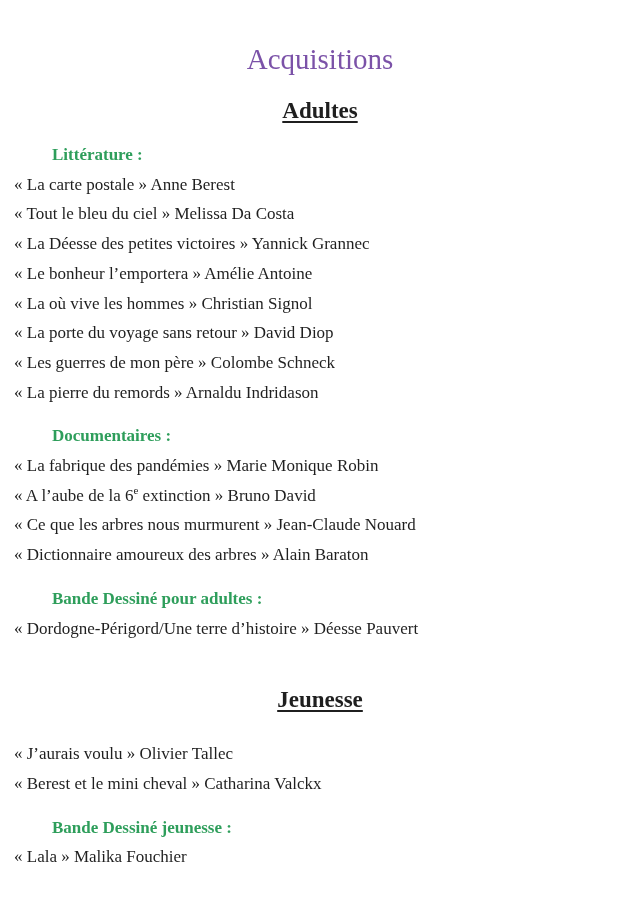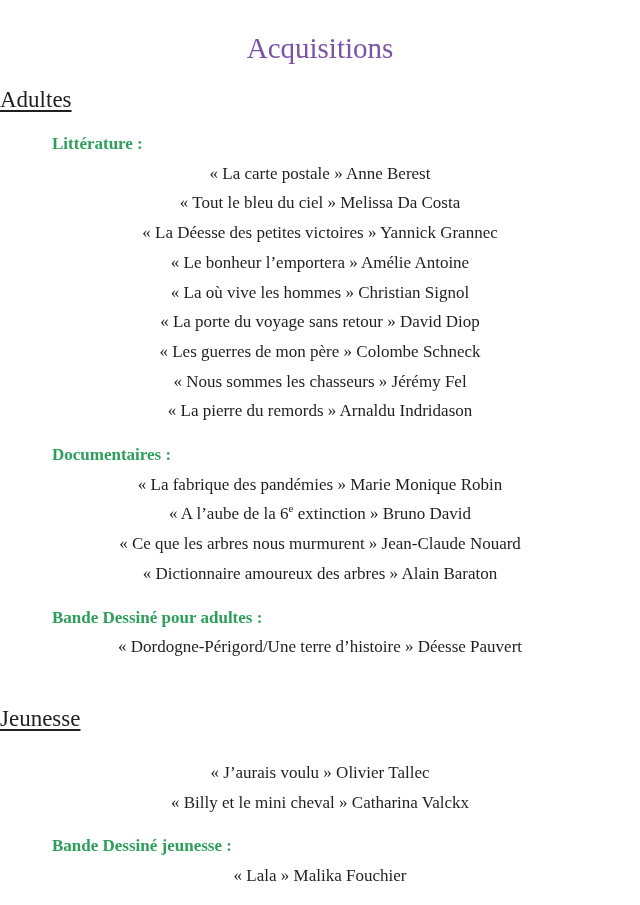--- a/index.html
+++ b/index.html
@@ -11,56 +11,56 @@
     width: 640px;
     height: 905px;
     font-family: "Liberation Serif", "DejaVu Serif", serif;
     color: var(--body-text, #1f1f1f);
     overflow: hidden;
   }
   .page {
     box-sizing: border-box;
     width: 640px;
     height: 905px;
-    padding-top: 29px;
+    padding-top: 40px;
     background: var(--background, #ffffff);
   }
   .doc-title {
     margin: 0;
     text-align: center;
     font-size: 29px;
     font-weight: 400;
     line-height: 38px;
     color: var(--title-purple, #7b52a8);
   }
   .doc-title .title-line { display: block; }
   .section-heading {
     margin: 18px 0 0 0;
-    text-align: left;
+    text-align: center;
     font-size: 23px;
-    font-weight: 400;
+    font-weight: 700;
     line-height: 30px;
     text-decoration: underline;
     text-underline-offset: 3px;
     color: var(--body-text, #1f1f1f);
   }
   .section-heading.jeunesse {
     margin-top: 42px;
     margin-bottom: 24px;
   }
   .group { margin: 14px; }
   .group-label {
     padding-left: 38px;
     font-size: 17px;
     font-weight: 700;
     line-height: 29.7px;
     color: var(--label-green, #2e9e5b);
   }
   .item {
-    text-align: center;
+    text-align: left;
     font-size: 17px;
     line-height: 29.7px;
     color: var(--body-text, #1f1f1f);
   }
   .item sup {
     font-size: 11px;
     line-height: 0;
   }
 </style>
 </head>
@@ -77,21 +77,20 @@
 
     <div class="group">
       <div class="group-label">Littérature :</div>
       <div class="item">« La carte postale » Anne Berest</div>
       <div class="item">« Tout le bleu du ciel » Melissa Da Costa</div>
       <div class="item">« La Déesse des petites victoires » Yannick Grannec</div>
       <div class="item">« Le bonheur l’emportera » Amélie Antoine</div>
       <div class="item">« La où vive les hommes » Christian Signol</div>
       <div class="item">« La porte du voyage sans retour » David Diop</div>
       <div class="item">« Les guerres de mon père » Colombe Schneck</div>
-      <div class="item">« Nous sommes les chasseurs » Jérémy Fel</div>
       <div class="item">« La pierre du remords » Arnaldu Indridason</div>
     </div>
 
     <div class="group">
       <div class="group-label">Documentaires :</div>
       <div class="item">« La fabrique des pandémies » Marie Monique Robin</div>
       <div class="item"><span>« A l’aube de la 6</span><sup>e</sup><span> extinction » Bruno David</span></div>
       <div class="item">« Ce que les arbres nous murmurent » Jean-Claude Nouard</div>
       <div class="item">« Dictionnaire amoureux des arbres » Alain Baraton</div>
     </div>
@@ -100,21 +99,21 @@
       <div class="group-label">Bande Dessiné pour adultes :</div>
       <div class="item">« Dordogne-Périgord/Une terre d’histoire » Déesse Pauvert</div>
     </div>
   </section>
 
   <section>
     <h2 class="section-heading jeunesse">Jeunesse</h2>
 
     <div class="group">
       <div class="item">« J’aurais voulu » Olivier Tallec</div>
-      <div class="item">« Billy et le mini cheval » Catharina Valckx</div>
+      <div class="item">« Berest et le mini cheval » Catharina Valckx</div>
     </div>
 
     <div class="group">
       <div class="group-label">Bande Dessiné jeunesse :</div>
       <div class="item">« Lala » Malika Fouchier</div>
     </div>
   </section>
 
 </div>
 

